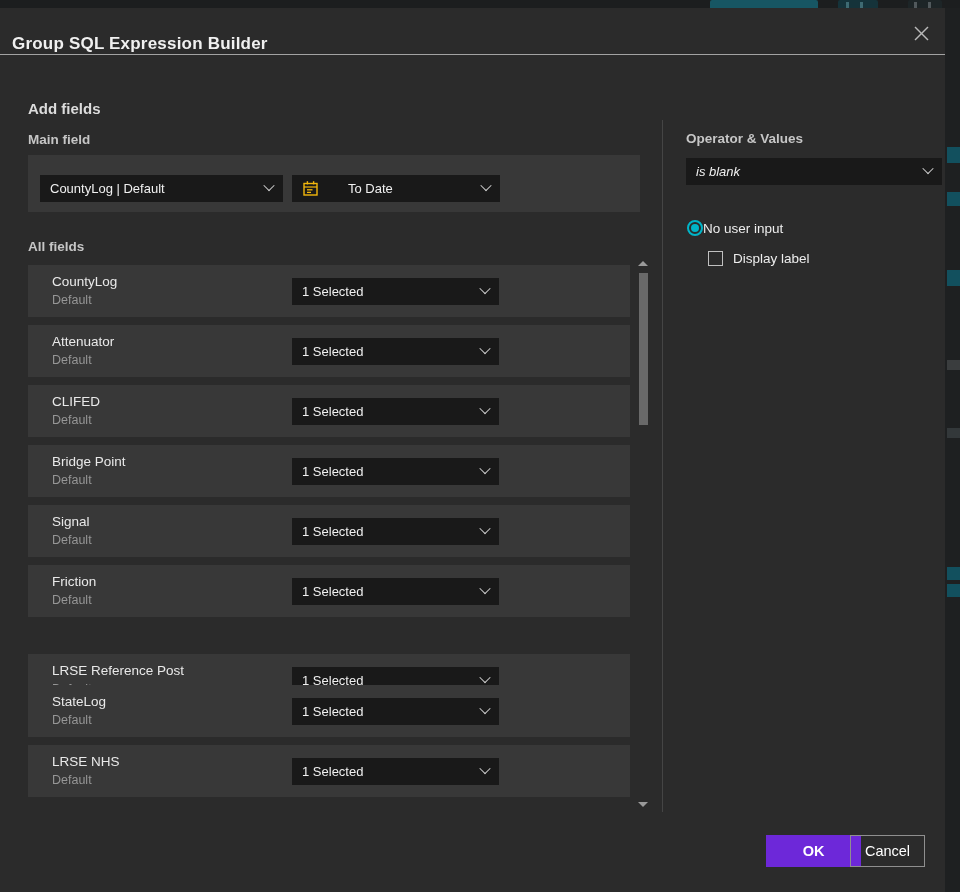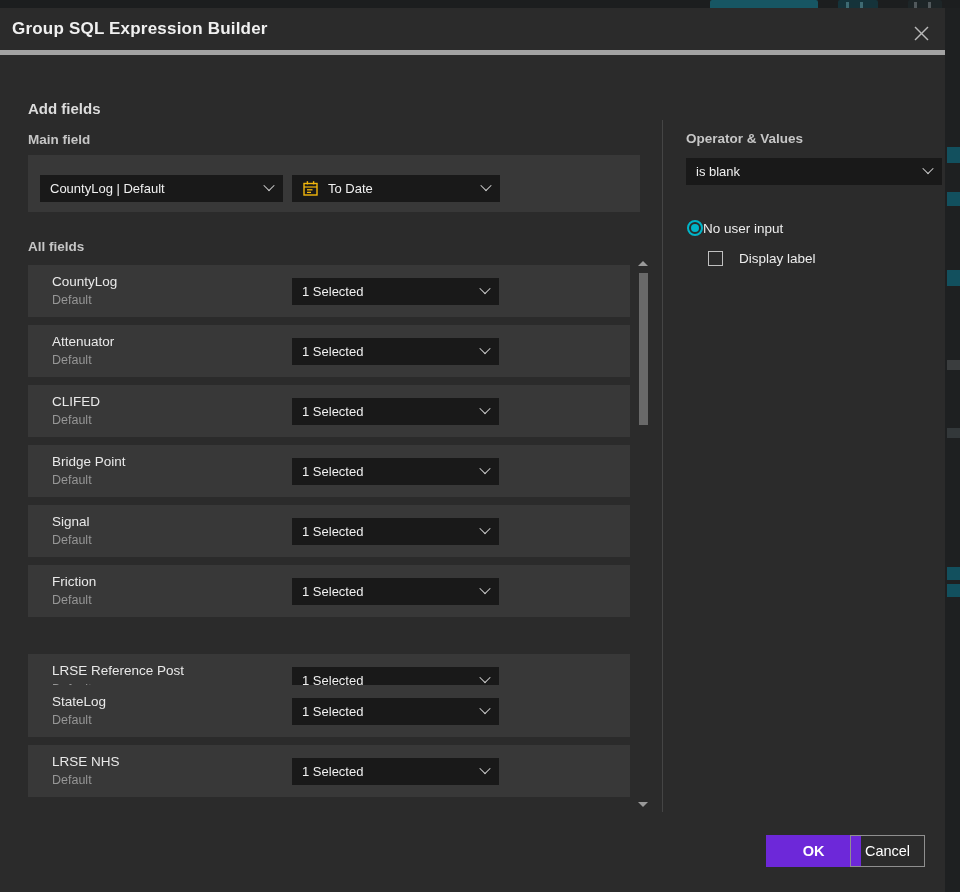--- a/index.html
+++ b/index.html
@@ -19,21 +19,21 @@
   
   .right-sliver { position:absolute; left:945px; top:8px; width:15px; height:884px;
                   background:#1e2021; overflow:hidden; }
   .sliver-frag { position:absolute; left:2px; width:13px; background:#12505e; }
 
   
   .dialog { position:absolute; left:0; top:8px; width:945px; height:884px;
             background:#2b2b2b; color:#e8e8e8; }
 
   .dlg-header { position:absolute; left:0; top:0; width:100%; height:47px;
-                border-bottom:5px solid #a3a3a3; display:flex; align-items:center; }
+                border-bottom:1px solid #a3a3a3; display:flex; align-items:flex-end; }
   .dlg-title { margin-left:12px; font-size:17px; font-weight:700; color:#f0f0f0;
                letter-spacing:.2px; }
   .dlg-close { position:absolute; right:10px; top:14px; width:28px; height:22px;
                display:flex; align-items:center; justify-content:center; cursor:pointer; }
 
   .h-add-fields { position:absolute; left:28px; top:80px; font-size:15px;
                   font-weight:700; color:#dcdcdc;margin-top:12px; }
 
   .sub-label { position:absolute; font-size:13.5px; font-weight:700; color:#c6c6c6; }
 
@@ -62,31 +62,31 @@
       border-left:5px solid transparent; border-right:5px solid transparent; cursor:pointer; }
   .sb-arrow-up   { top:253px; border-bottom:5px solid #9a9a9a; }
   .sb-arrow-down { top:794px; border-top:5px solid #9a9a9a; }
   .sb-thumb { position:absolute; left:639px; top:265px; width:9px; height:152px;
               background:#696969; cursor:pointer; }
 
   .v-divider { position:absolute; left:662px; top:112px; width:1px; height:692px;
                background:#454545; }
 
   
-  .op-dd { left:686px; top:150px; width:256px; }
+  .op-dd { left:686px; top:150px; width:256px;font-style:italic; }
 
   .radio-row { position:absolute; left:687px; top:212px; display:flex;
                align-items:center; gap:0; cursor:pointer; }
   .radio-outer { width:16px; height:16px; border-radius:50%; border:2px solid #00b5c8;
                  background:#2b2b2b; display:flex; align-items:center; justify-content:center; }
   .radio-dot { width:8px; height:8px; border-radius:50%; background:#00b5c8; }
   .radio-label { font-size:13.5px; color:#ededed; }
 
   .check-row { position:absolute; left:708px; top:243px; display:flex;
-               align-items:center; gap:16px; cursor:pointer; }
+               align-items:center; gap:10px; cursor:pointer; }
   .checkbox { width:15px; height:15px; border:1px solid #c0c0c0; background:transparent; }
   .check-label { font-size:13.5px; color:#ededed; }
 
   
   .btn { position:absolute; top:827px; height:32px; font-size:14.5px;
          display:flex; align-items:center; justify-content:center; cursor:pointer; }
   .btn-ok { left:766px; width:95px; background:#6d28d9; color:#ffffff; font-weight:700; }
   .btn-cancel { left:850px; width:75px; background:transparent; color:#ffffff;
                 border:1px solid #8f8f8f; }
 </style>
@@ -134,21 +134,21 @@
 
     <div class="h-add-fields">Add fields</div>
 
     <div class="sub-label" style="left:28px; top:124px;">Main field</div>
 
     <div class="main-box">
       <div class="dd" style="left:12px; top:20px; width:243px;">
         <span class="dd-text">CountyLog | Default</span>
         <span class="chev"></span>
       </div>
-      <div class="dd" style="left:264px; top:20px; width:208px;">
+      <div class="dd" style="left:264px; top:20px; width:208px;gap:20px;">
         <svg class="cal-ico" viewBox="0 0 17 17">
           <rect x="2" y="3.5" width="13" height="11.5" fill="none" stroke="#f3b70c" stroke-width="1.4"></rect>
           <line x1="2" y1="7" x2="15" y2="7" stroke="#f3b70c" stroke-width="1.2"></line>
           <line x1="5.4" y1="1.2" x2="5.4" y2="4.4" stroke="#f3b70c" stroke-width="1.4"></line>
           <line x1="11.6" y1="1.2" x2="11.6" y2="4.4" stroke="#f3b70c" stroke-width="1.4"></line>
           <line x1="5" y1="9.8" x2="10.5" y2="9.8" stroke="#f3b70c" stroke-width="1.3"></line>
           <line x1="5" y1="12.4" x2="9" y2="12.4" stroke="#f3b70c" stroke-width="1.3"></line>
         </svg>
         <span class="dd-text">To Date</span>
         <span class="chev"></span>

